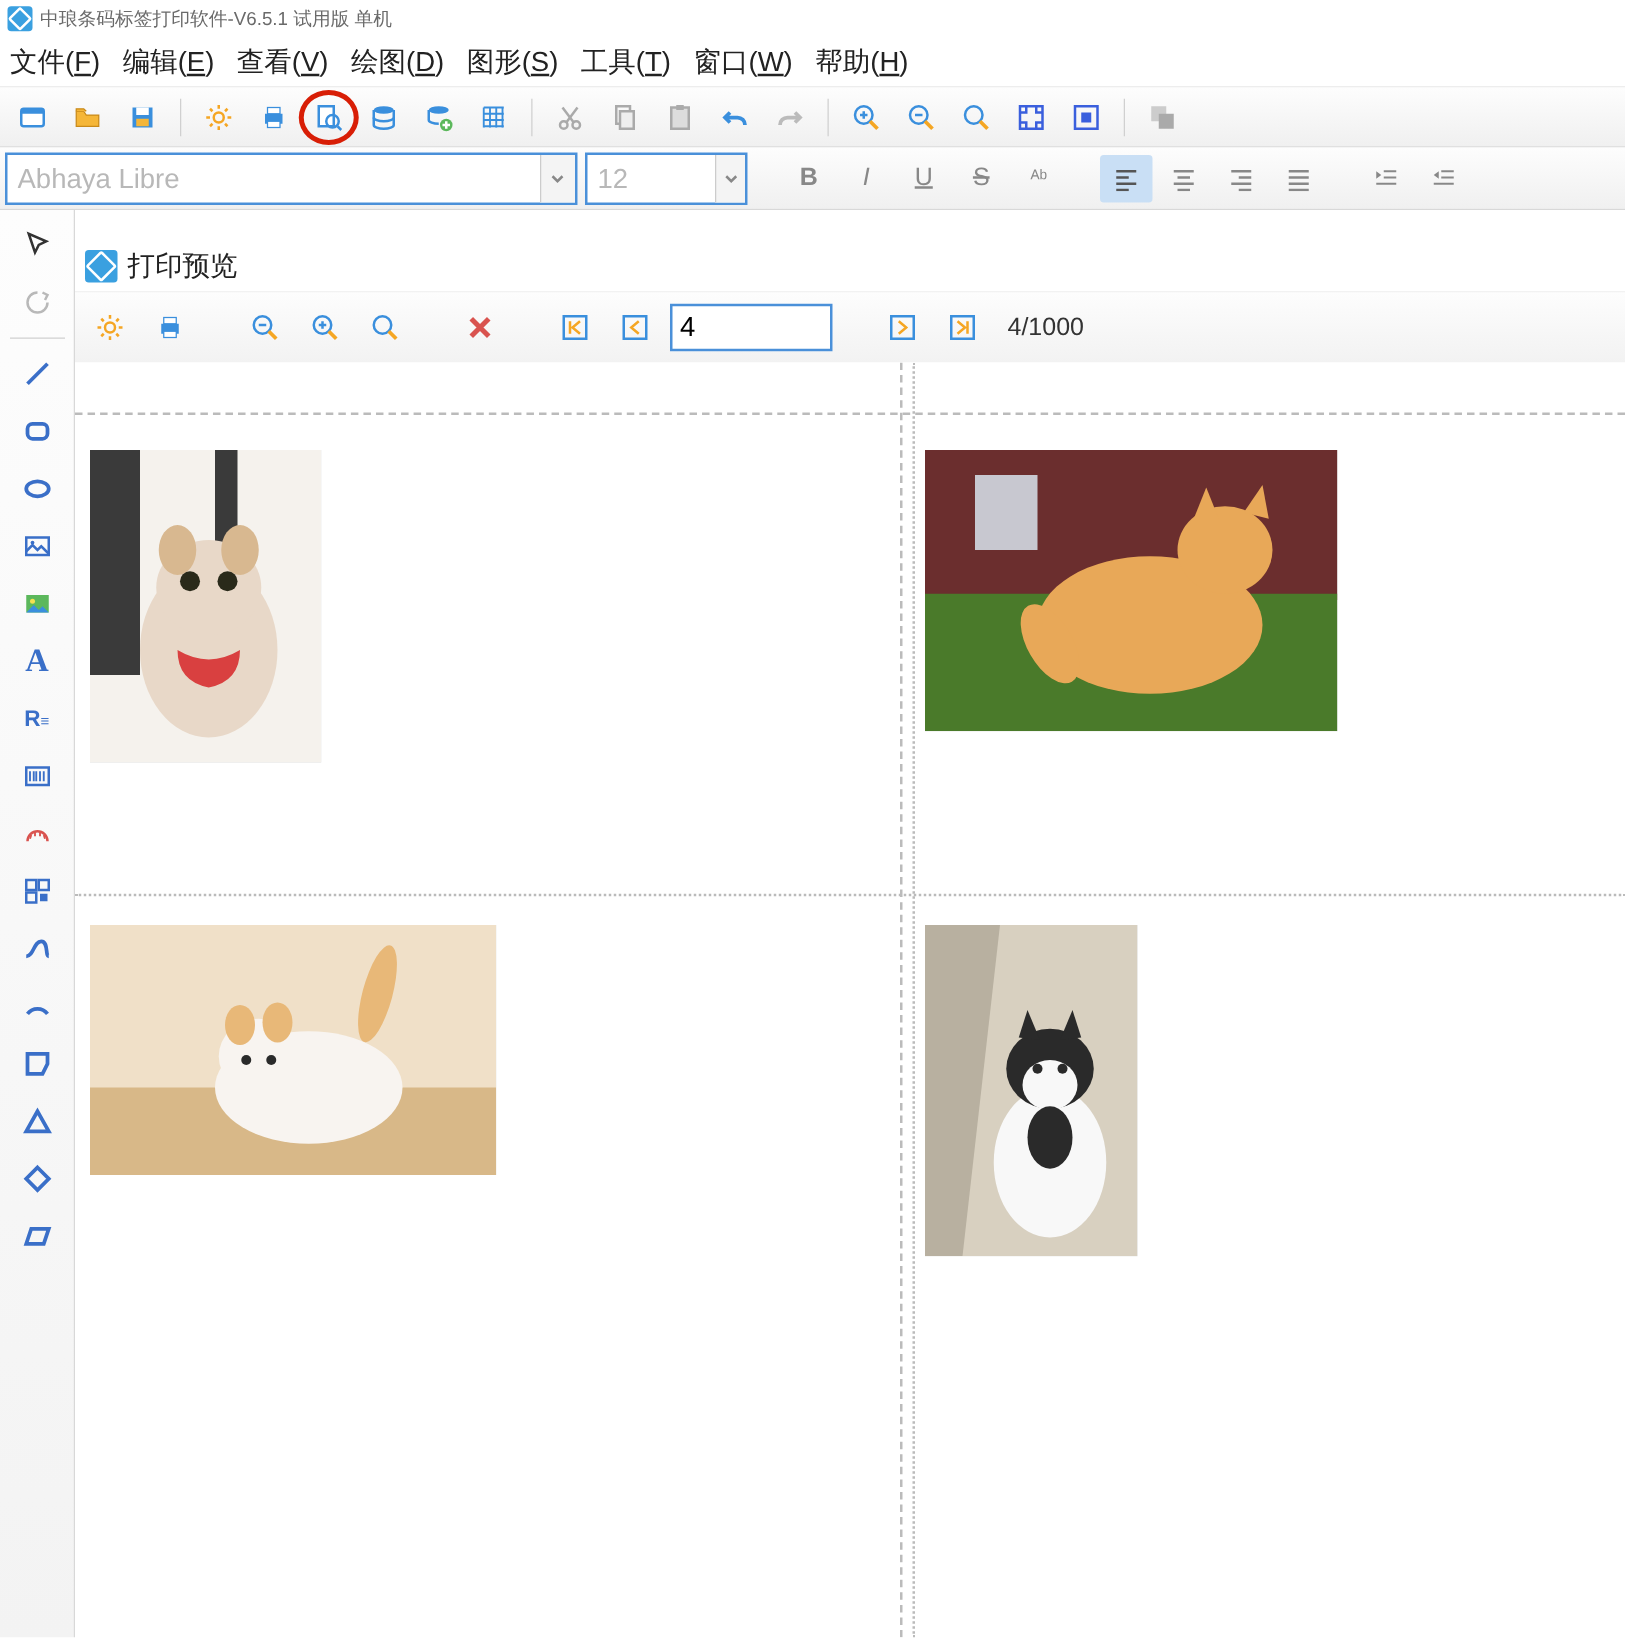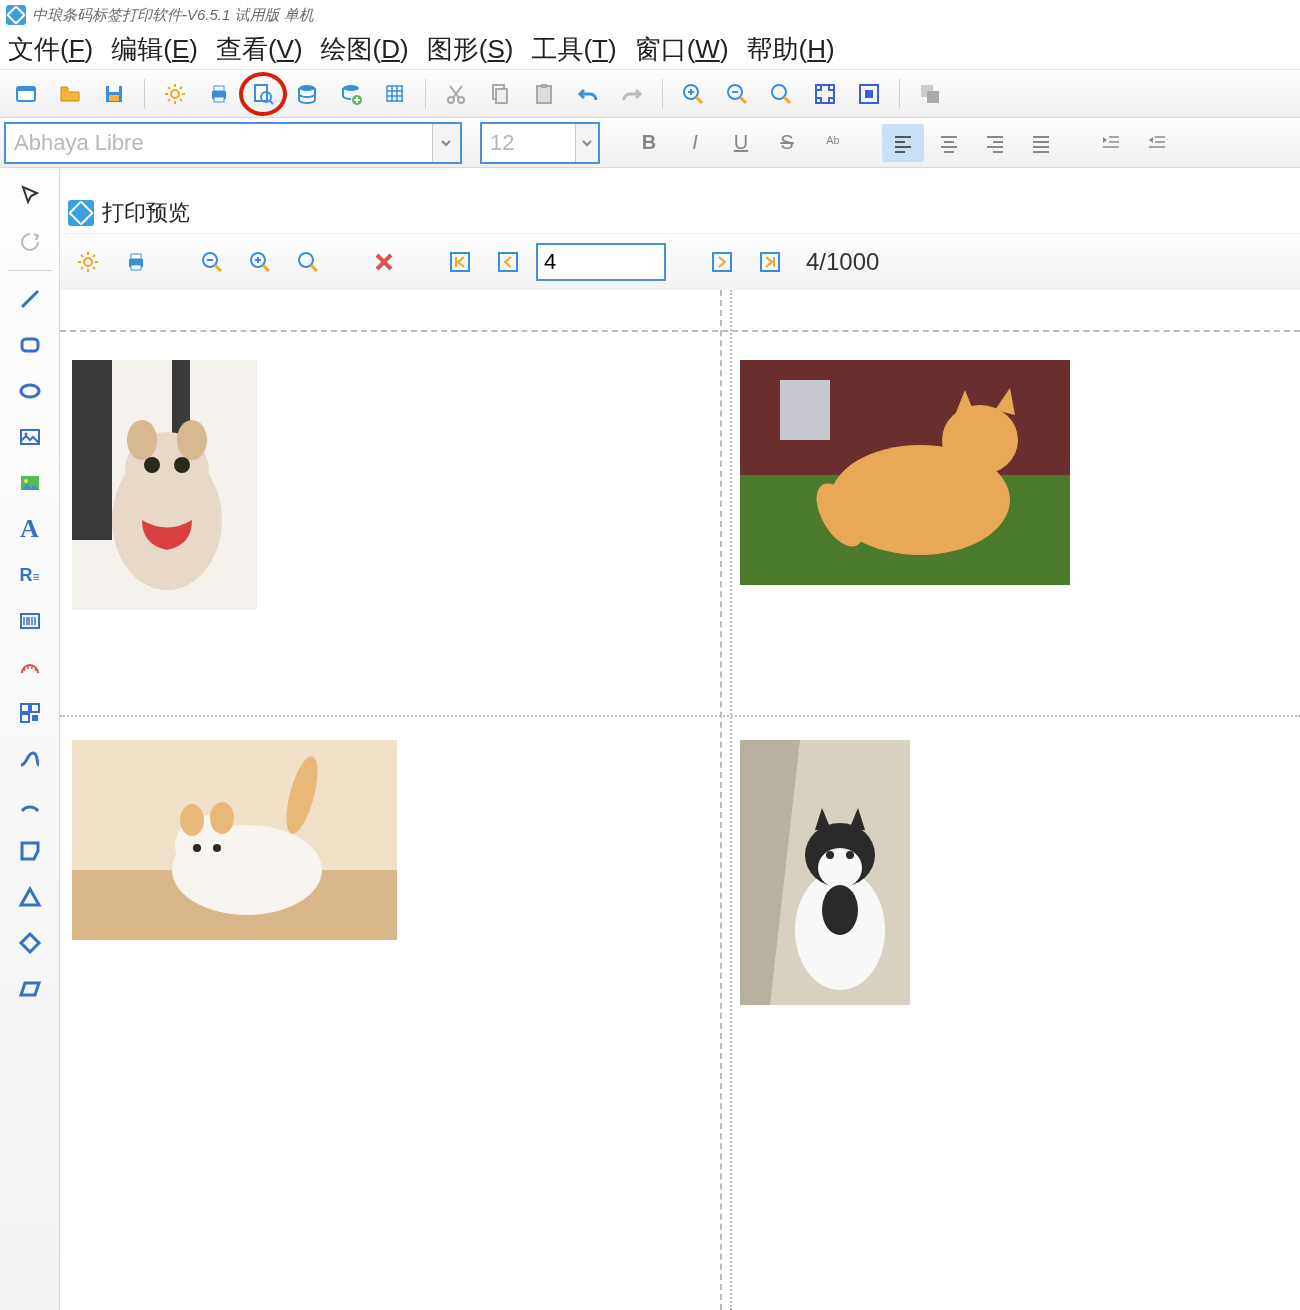--- a/index.html
+++ b/index.html
@@ -2,39 +2,39 @@
 <html><head>
 <meta charset="utf-8">
 <style>
 * { box-sizing: border-box; margin: 0; padding: 0; }
 body { font-family: "Microsoft YaHei", Arial, sans-serif; font-size: 14px; background: #fff; width: 1300px; height: 1310px; overflow: hidden; }
 
 
 .titlebar { height: 30px; background: #fff; display: flex; align-items: center; padding: 0 6px; gap: 6px; }
 .titlebar .app-icon { width: 20px; height: 20px; background: #3aa0e0; border-radius: 3px; position: relative; }
 .titlebar .app-icon::after { content: ""; position: absolute; inset: 3px; border: 2px solid #fff; border-radius: 2px; transform: rotate(45deg); }
-.titlebar .title-text { color: #6a6a6a; font-size: 15px; font-style: italic; }
-
-
-.menubar { height: 40px; background: #fff; display: flex; align-items: center; padding: 0 8px; gap: 18px; font-size: 26px; color: #222; border-bottom: 1px solid #e8e8e8; }
+.titlebar .title-text { color: #6a6a6a; font-size: 15px; }
+
+
+.menubar { height: 40px; background: #fff; display: flex; align-items: center; padding: 0 8px; gap: 18px; font-size: 22px; color: #222; border-bottom: 1px solid #e8e8e8; }
 .menubar .menu-item { cursor: pointer; user-select: none; }
 .menubar .menu-item u { text-decoration: underline; }
 
 
 .toolbar1 { height: 48px; background: linear-gradient(#fdfdfd,#f0f0f0); border-bottom: 1px solid #d8d8d8; display: flex; align-items: center; padding: 0 6px; gap: 4px; }
 .tbtn { width: 40px; height: 36px; display: flex; align-items: center; justify-content: center; border-radius: 3px; cursor: pointer; position: relative; }
 .tsep { width: 1px; height: 30px; background: #d0d0d0; margin: 0 6px; }
 .circled { position: relative; }
 .circled::after { content:""; position:absolute; left:-4px; top:-4px; right:-4px; bottom:-4px; border:4px solid #d81e06; border-radius:50%; pointer-events:none;}
 
 
 .toolbar2 { height: 50px; background: linear-gradient(#fdfdfd,#f0f0f0); border-bottom: 1px solid #d8d8d8; display:flex; align-items:center; padding: 0 4px; gap: 4px;}
 .combo { display:flex; align-items:center; border:2px solid #4a90d9; background:#fff; height:42px;}
 .combo.font { width: 458px;}
-.combo.size { width: 120px; margin-left:14px;}
+.combo.size { width: 130px; margin-left:2px;}
 .combo input { border:none; outline:none; font-size:22px; color:#b8b8b8; width:100%; padding:0 8px; height:100%; background:transparent;}
 .combo .dd { width:30px; height:100%; background:#f4f4f4; border-left:1px solid #ccc; display:flex; align-items:center; justify-content:center; cursor:pointer;}
 .fmtbtn { width:42px; height:38px; display:flex; align-items:center; justify-content:center; font-size:20px; color:#888; cursor:pointer; border-radius:3px;}
 .fmtbtn.active{background:#c9dff5;}
 
 
 .body-row { display:flex; height: calc(1310px - 30px - 40px - 48px - 50px);}
 .left-tools { width: 60px; background: linear-gradient(#fdfdfd,#f3f3f3); border-right:1px solid #d8d8d8; display:flex; flex-direction:column; align-items:center; padding-top:6px; gap:2px;}
 .ltbtn { width:44px; height:44px; display:flex; align-items:center; justify-content:center; border-radius:4px; cursor:pointer;}
 .ltsep{width:44px;height:1px;background:#d0d0d0;margin:4px 0;}
@@ -42,21 +42,21 @@
 
 .preview { flex:1; display:flex; flex-direction:column; background:#fff;margin-top:24px;}
 .preview-header{ height:42px; display:flex; align-items:center; padding:0 8px; gap:8px; border-bottom:1px solid #eee;}
 .preview-header .ph-icon{width:26px;height:26px;background:#3aa0e0;border-radius:3px;position:relative;}
 .preview-header .ph-icon::after{content:"";position:absolute;inset:4px;border:2px solid #fff;border-radius:2px;transform:rotate(45deg);}
 .preview-header .ph-title{font-size:22px;color:#222;}
 .preview-tools{ height:56px; background:linear-gradient(#fdfdfd,#f2f2f2); display:flex; align-items:center; padding:0 8px; gap:8px;}
 .ptbtn{width:40px;height:40px;display:flex;align-items:center;justify-content:center;border-radius:3px;cursor:pointer;}
 .page-input{width:130px;height:38px;border:2px solid #4a90d9;font-size:22px;padding:0 6px;outline:none;}
 .page-input::selection{background:#3a8fdd;color:#fff;}
-.page-counter{font-size:24px;color:#333;margin-left:8px;}
+.page-counter{font-size:20px;color:#333;margin-left:8px;}
 
 
 .canvas{flex:1;position:relative;background:#fff;overflow:hidden;}
 .hdash{position:absolute;left:0;right:0;border-top:2px dashed #bbb;}
 .vdash{position:absolute;top:0;bottom:0;border-left:2px dashed #bbb;}
 .vdot{position:absolute;top:0;bottom:0;border-left:2px dotted #bbb;}
 .hdot{position:absolute;left:0;right:0;border-top:2px dotted #bbb;}
 .photo{position:absolute;background:#ddd;display:flex;align-items:center;justify-content:center;overflow:hidden;}
 
 

